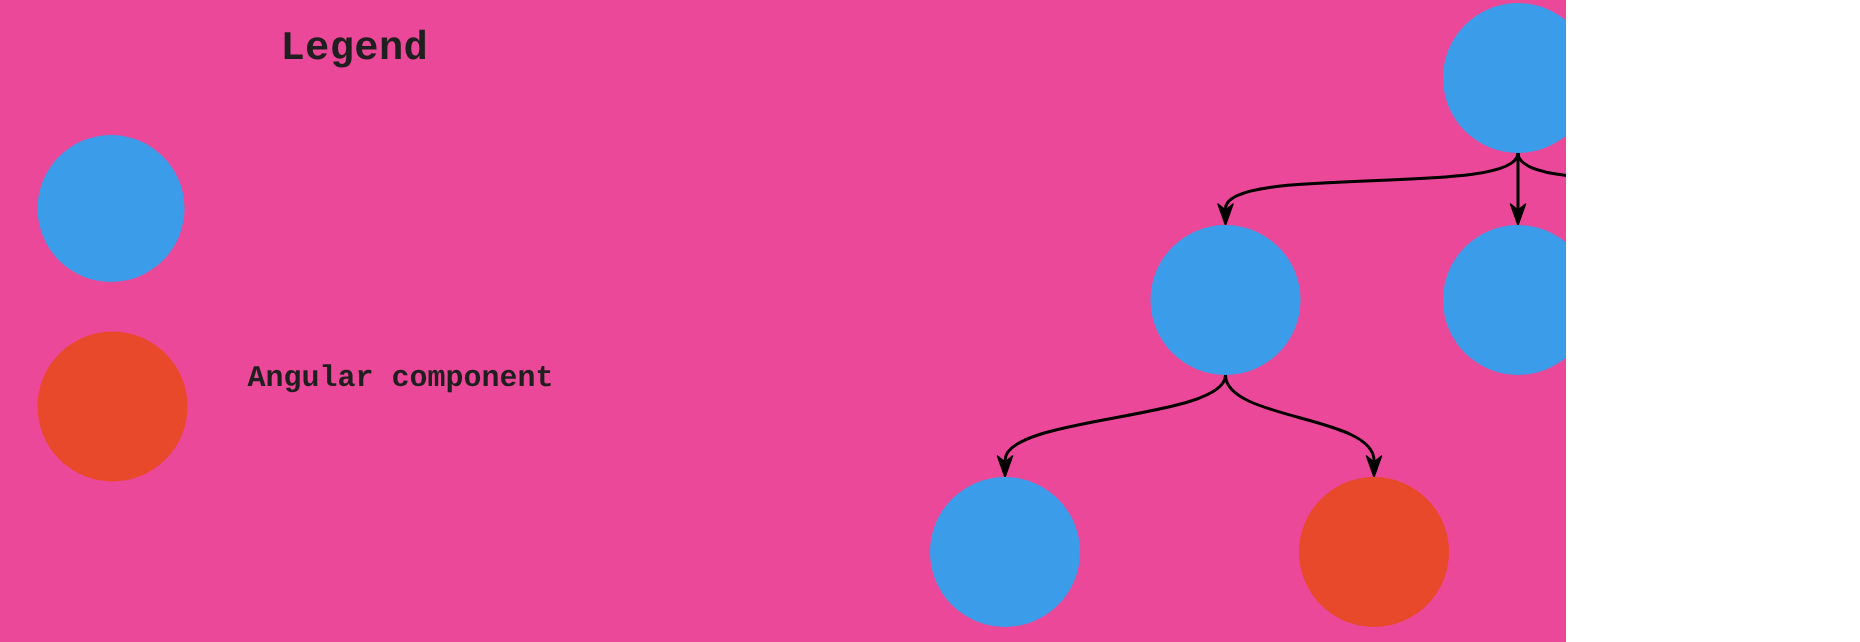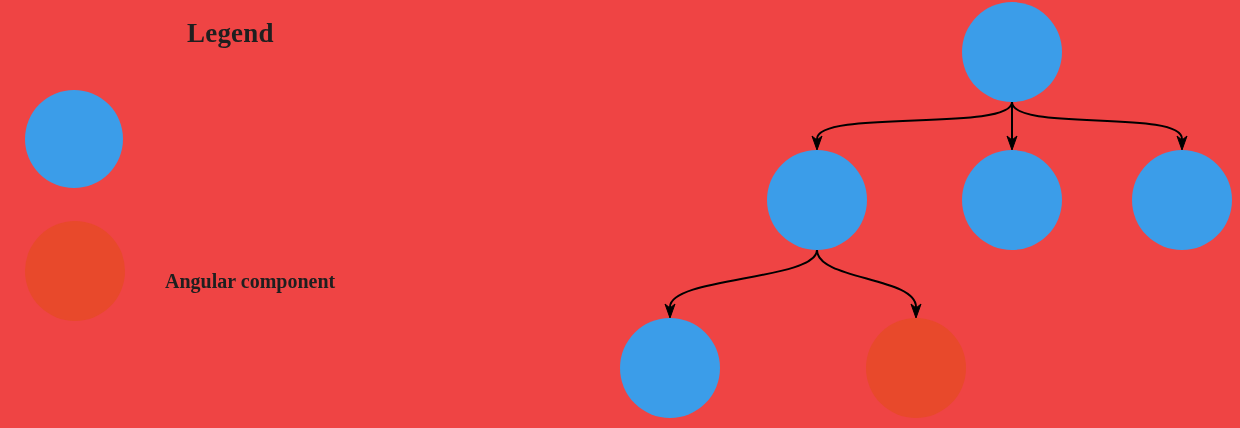--- a/index.html
+++ b/index.html
@@ -1,22 +1,22 @@
 <!DOCTYPE html>
 <html><head>
 <meta charset="utf-8">
 <style>
   html, body { margin: 0; padding: 0; background: #ffffff; }
   .screen {
     position: relative;
-    width: 1240px;
+    width: 1044px;
     height: 428px;
-    background: #ef4444;
+    background: #ec4899;
     overflow: hidden;
-    font-family: Liberation Serif, serif;
+    font-family: Liberation Mono, monospace;
   }
   .legend-title {
     position: absolute;
     left: 187px;
     top: 18px;
     margin: 0;
     font-size: 27px;
     font-weight: 700;
     letter-spacing: 0.2px;
   }
@@ -28,21 +28,21 @@
   .swatch-angular   { left: 25px; top: 221px; width: 100px; height: 100px; }
   .legend-label {
     position: absolute;
     left: 165px;
     font-size: 20px;
     font-weight: 700;
     line-height: 28px;
     white-space: pre-line;
   }
   .legend-label-angularjs { top: 111px; }
-  .legend-label-angular   { top: 267px; }
+  .legend-label-angular   { top: 239px; }
   .tree-svg {
     position: absolute;
     left: 0;
     top: 0;
     width: 1240px;
     height: 428px;
   }
   .edge { fill: none; stroke-width: 2; stroke-linecap: round; }
   .arrowhead { stroke-width: 1; stroke-linejoin: round; }
 </style>

